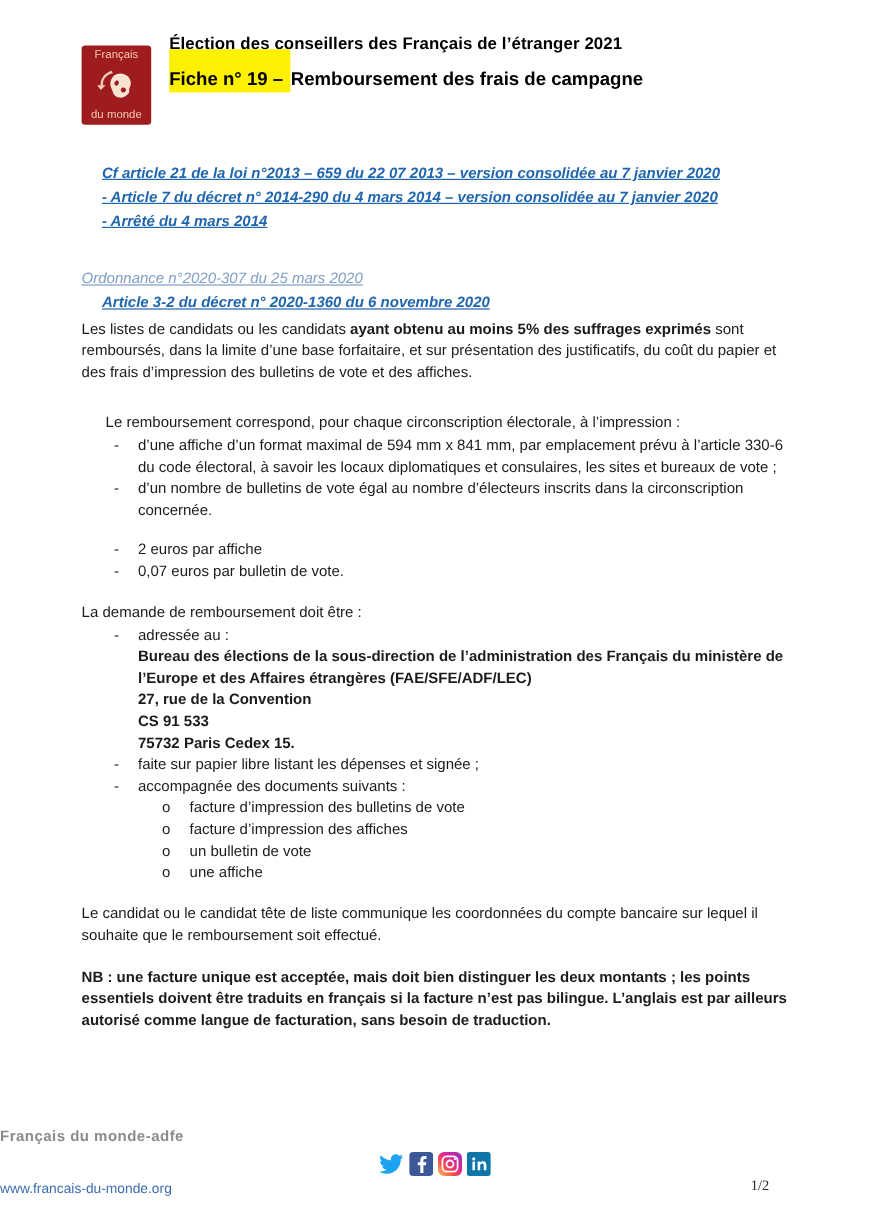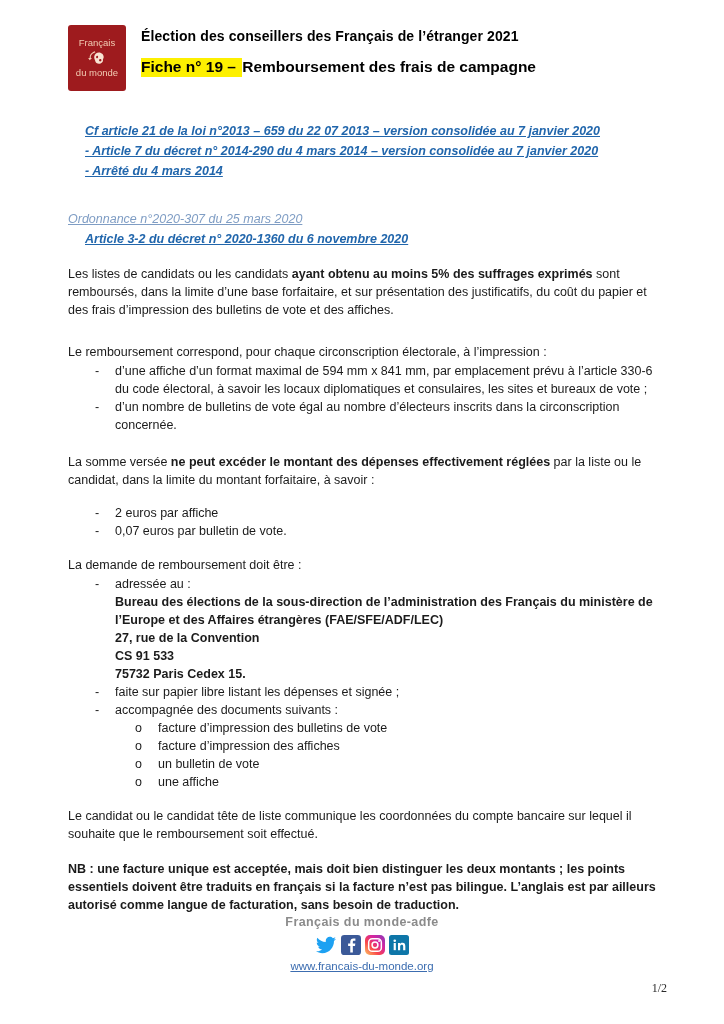--- a/index.html
+++ b/index.html
@@ -8,65 +8,65 @@
     font-family:"Liberation Sans",sans-serif;color:#1b1b1b;overflow:hidden;
     box-sizing:border-box;
   }
   .content{position:absolute;left:68px;right:58px;top:25px;}
 
   
   .header{display:flex;align-items:flex-start;gap:15px;}
   .logo{
     width:58px;height:66px;background:#9e1b1e;border-radius:3px;
     display:flex;flex-direction:column;align-items:center;justify-content:space-between;
-    padding:13px 2px;box-sizing:border-box;flex-shrink:0;
+    padding:3px 2px;box-sizing:border-box;flex-shrink:0;margin-top:13px;
   }
   .logo .logo-txt{color:#f2cdb4;font-size:9.5px;line-height:10px;white-space:nowrap;}
   .logo svg{display:block;}
   .titles{padding-top:3px;}
   .doc-title{font-size:14px;font-weight:bold;color:#000;letter-spacing:.1px;}
   .doc-subtitle{font-size:15.5px;font-weight:bold;color:#000;margin-top:14px;}
-  .hl{background:#fdf000;padding:0 2px 2px 0;}
+  .hl{background:#fdf000;padding:17px 2px 2px 0;}
 
   
   .links{margin-top:33px;}
   .links .lnk{display:table;font-size:12.5px;font-style:italic;height:20px;
     color:#2166ac;text-decoration:underline;cursor:pointer;}
   .links .lnk.bold{font-weight:bold;margin-left:17px;}
   .links .lnk.light{color:#7f9dc4;font-weight:normal;margin-top:28px;}
 
   
   .body-txt{font-size:12.5px;line-height:18px;}
   .para{margin:0;}
-  .mt-p1{margin-top:13px;}
-  .mt-p2{margin-top:24px;}
+  .mt-p1{}
+  .mt-p2{margin-top:24px;margin-left:20px;}
   .mt-p3{margin-top:19px;}
   .mt-p4{margin-top:16px;}
   .mt-badr{margin-top:13px;}
   .mt-nb{margin-top:17px;}
   .mt-p6{margin-top:16px;}
   b,.b{font-weight:bold;}
 
   .li{display:flex;margin-left:27px;}
   .li .marker{width:20px;flex-shrink:0;}
   .li .txt{flex:1;}
   .sub .li{margin-left:67px;}
   .sub .li .marker{width:23px;}
   .blist{margin-top:1px;}
   .blist2{margin-top:15px;}
   .address{margin-left:47px;font-weight:bold;}
 
   
-  .footer{position:absolute;left:0;right:0;bottom:50px;text-align:center;}
+  .footer{position:absolute;left:0;right:0;bottom:25px;}
   .org-name{font-size:12.5px;font-weight:bold;color:#8b8b8b;letter-spacing:.4px;}
   .social-row{margin-top:5px;display:flex;justify-content:center;align-items:center;gap:4px;height:22px;}
   .social-row .sicon{display:inline-flex;cursor:pointer;}
   .site-link{display:inline-block;margin-top:0;font-size:11.5px;color:#3c6db0;
-    text-decoration:underline;cursor:pointer;}
-  .page-num{position:absolute;right:57px;bottom:28px;font-family:"Liberation Serif",serif;
+    cursor:pointer;}
+  .page-num{position:absolute;right:83px;bottom:28px;font-family:"Liberation Serif",serif;
     font-size:12px;color:#2a2a2a;}
 </style>
 </head>
 <body>
 
 <div class="page">
   <div class="content">
 
     <div class="header">
       <div class="logo">
@@ -103,21 +103,20 @@
         <div class="li">
           <span class="marker">-</span>
           <span class="txt">d’une affiche d’un format maximal de 594 mm x 841 mm, par emplacement prévu à l’article 330-6 du code électoral, à savoir les locaux diplomatiques et consulaires, les sites et bureaux de vote ;</span>
         </div>
         <div class="li">
           <span class="marker">-</span>
           <span class="txt">d’un nombre de bulletins de vote égal au nombre d’électeurs inscrits dans la circonscription concernée.</span>
         </div>
       </div>
 
-      <p class="para mt-p3"><span>La somme versée </span><b>ne peut excéder le montant des dépenses effectivement réglées</b><span> par la liste ou le candidat, dans la limite du montant forfaitaire, à savoir :</span></p>
       <div class="blist2">
         <div class="li">
           <span class="marker">-</span>
           <span class="txt">2 euros par affiche</span>
         </div>
         <div class="li">
           <span class="marker">-</span>
           <span class="txt">0,07 euros par bulletin de vote.</span>
         </div>
       </div>

